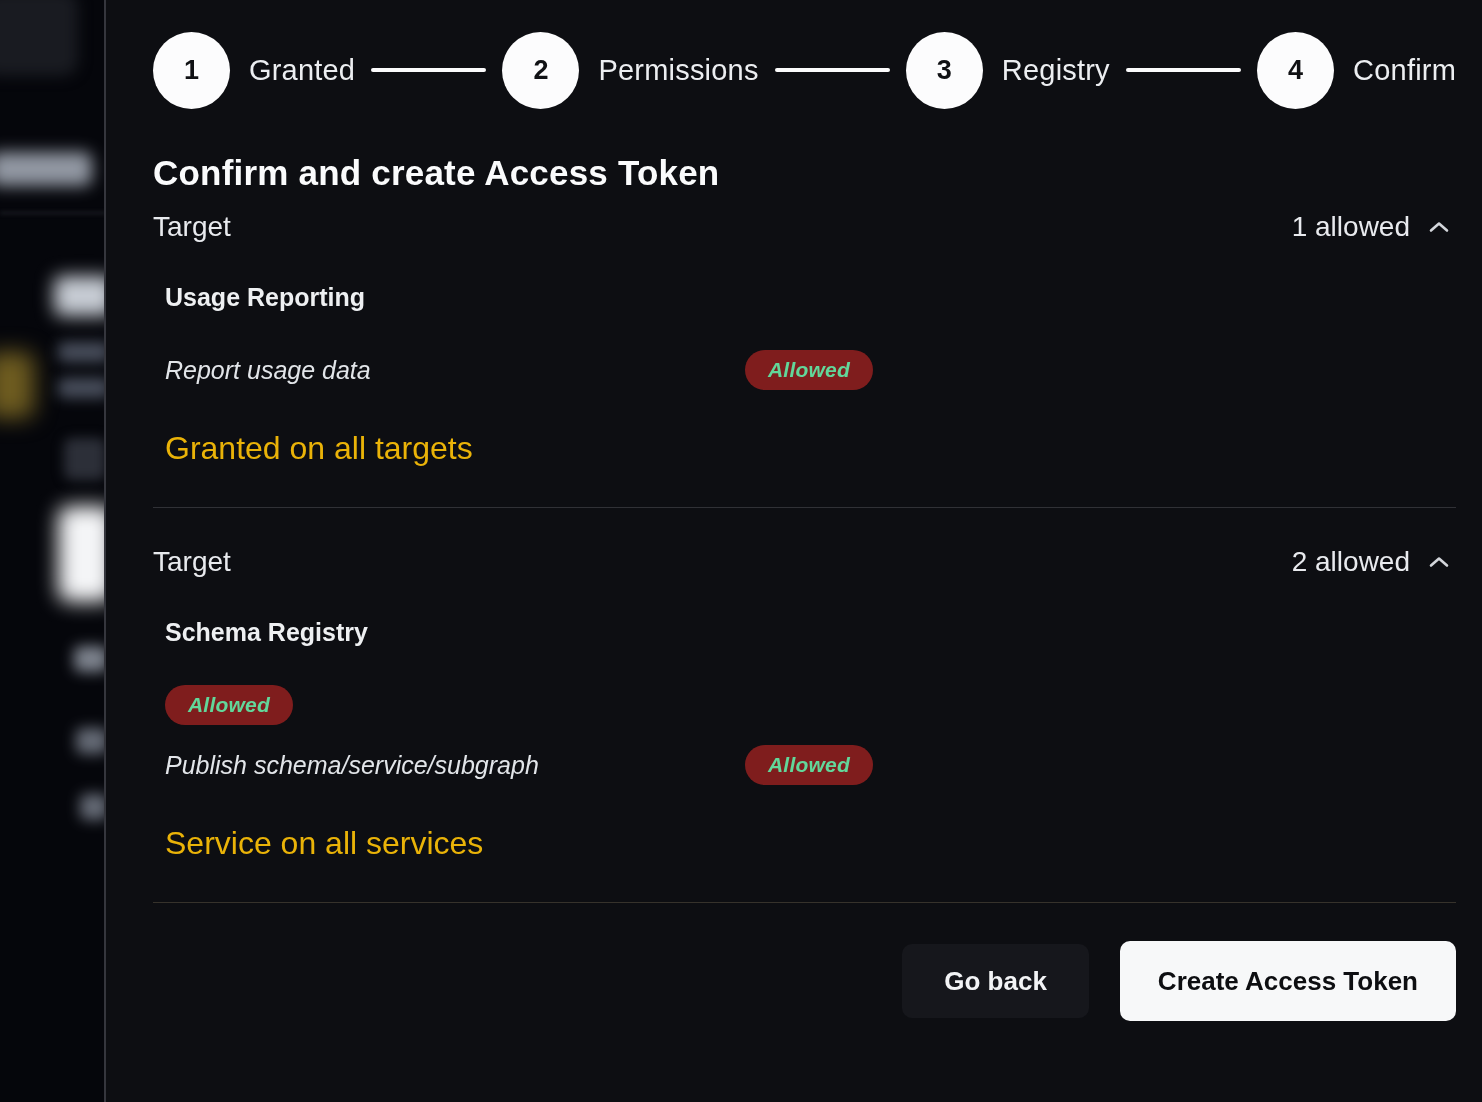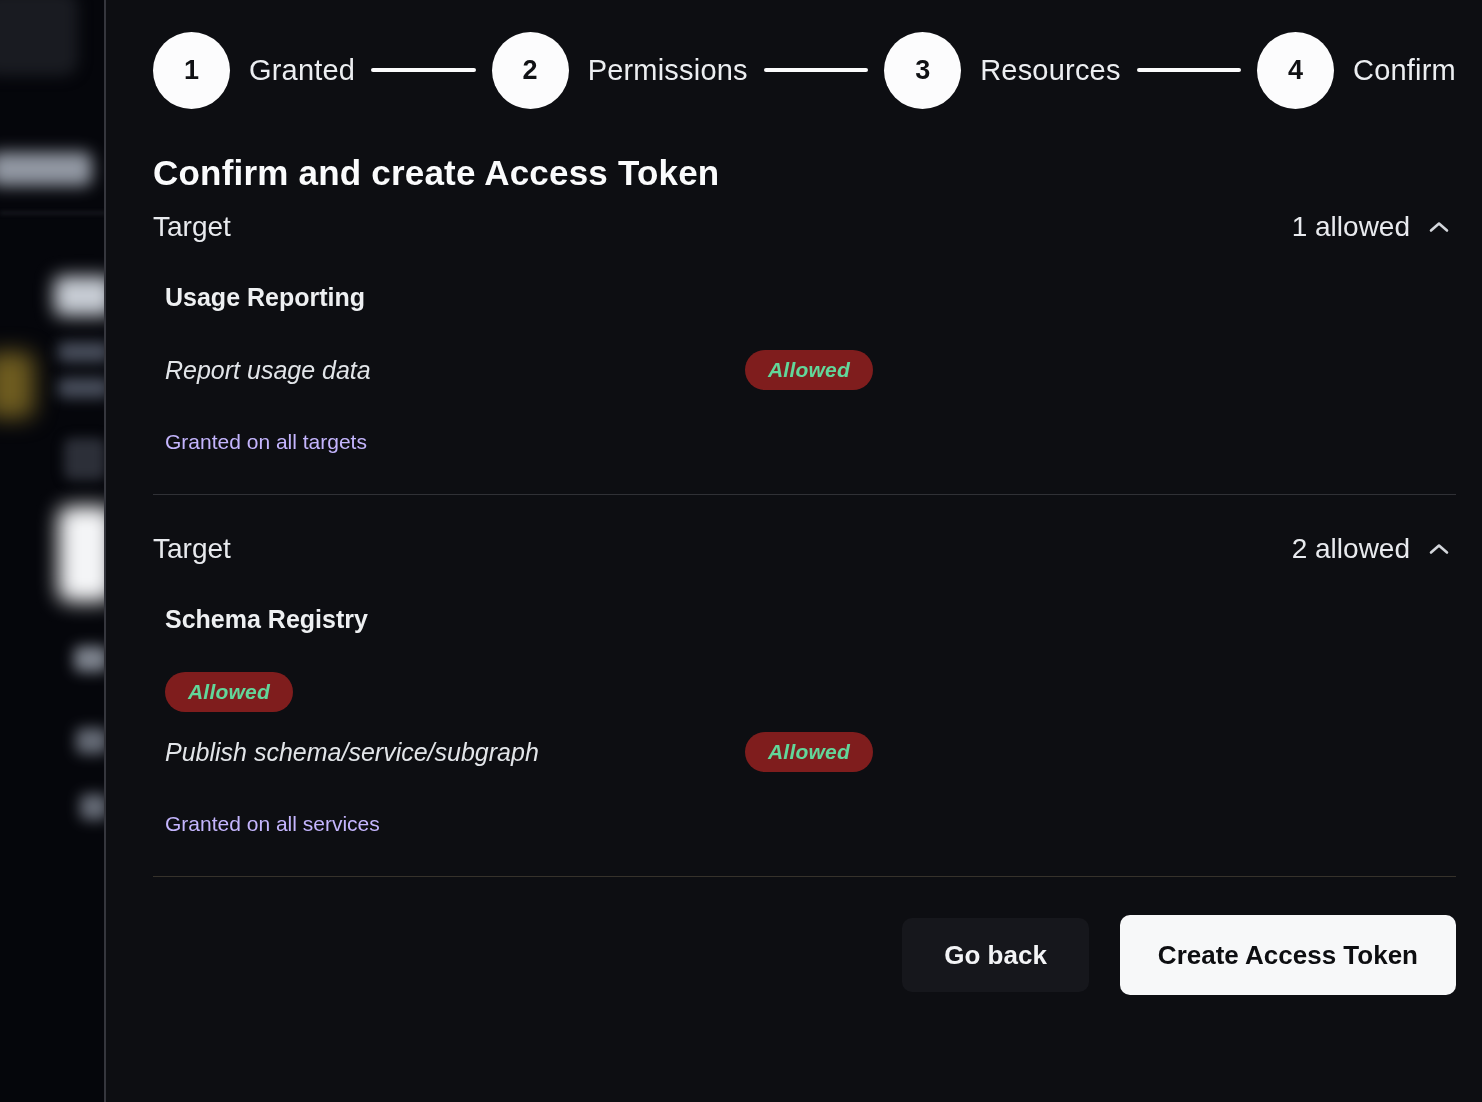--- a/index.html
+++ b/index.html
@@ -65,21 +65,21 @@
   }
   .group { padding-left: 12px; margin-bottom: 36px; }
   .group-heading { font-size: 25px; font-weight: 700; color: #eef0f2; margin-bottom: 34px; }
   .perm-row { display: flex; align-items: center; margin-bottom: 12px; min-height: 48px; font-style: italic; }
   .perm-label { flex: 0 0 580px; font-size: 25px; color: #e2e5e9; }
   .badge {
     display: inline-block; background: #7f1d1d; color: #62d79a;
     font-size: 21px; font-weight: 700; letter-spacing: .2px;
     padding: 8px 23px; border-radius: 999px;
   }
-  .footnote { font-size: 21px; color: #c4b5fd; padding-left: 12px; margin: 28px 0 0 0; }
+  .footnote { font-size: 32px; color: #eab308; padding-left: 12px; margin: 28px 0 0 0; }
   .divider { border: none; height: 1px; background: #303136; margin: 40px 0 38px 0; }
   .divider.warm { background: #36322b; }
 
   
   .footer { display: flex; justify-content: flex-end; align-items: center; gap: 31px; margin-top: 34px; }
   .btn {
     font-family: inherit; font-size: 26px; font-weight: 700;
     border: none; border-radius: 10px; cursor: pointer;
     padding: 0 42px; height: 74px; display: flex; align-items: center; justify-content: center;
   }
@@ -115,21 +115,21 @@
       <div class="step-label">Granted</div>
     </div>
     <div class="step-line"></div>
     <div class="step">
       <div class="step-circle">2</div>
       <div class="step-label">Permissions</div>
     </div>
     <div class="step-line"></div>
     <div class="step">
       <div class="step-circle">3</div>
-      <div class="step-label">Resources</div>
+      <div class="step-label">Registry</div>
     </div>
     <div class="step-line"></div>
     <div class="step">
       <div class="step-circle">4</div>
       <div class="step-label">Confirm</div>
     </div>
   </div>
 
   <h1 class="page-title">Confirm and create Access Token</h1>
 
@@ -171,21 +171,21 @@
     <div class="group">
       <div class="group-heading">Schema Registry</div>
       <div class="perm-row">
         <span class="badge">Allowed</span>
       </div>
       <div class="perm-row">
         <span class="perm-label">Publish schema/service/subgraph</span>
         <span class="badge">Allowed</span>
       </div>
     </div>
-    <p class="footnote">Granted on all services</p>
+    <p class="footnote">Service on all services</p>
     <hr class="divider warm">
   </div>
 
   <div class="footer">
     <button class="btn btn-secondary">Go back</button>
     <button class="btn btn-primary">Create Access Token</button>
   </div>
 
 </div>
 

